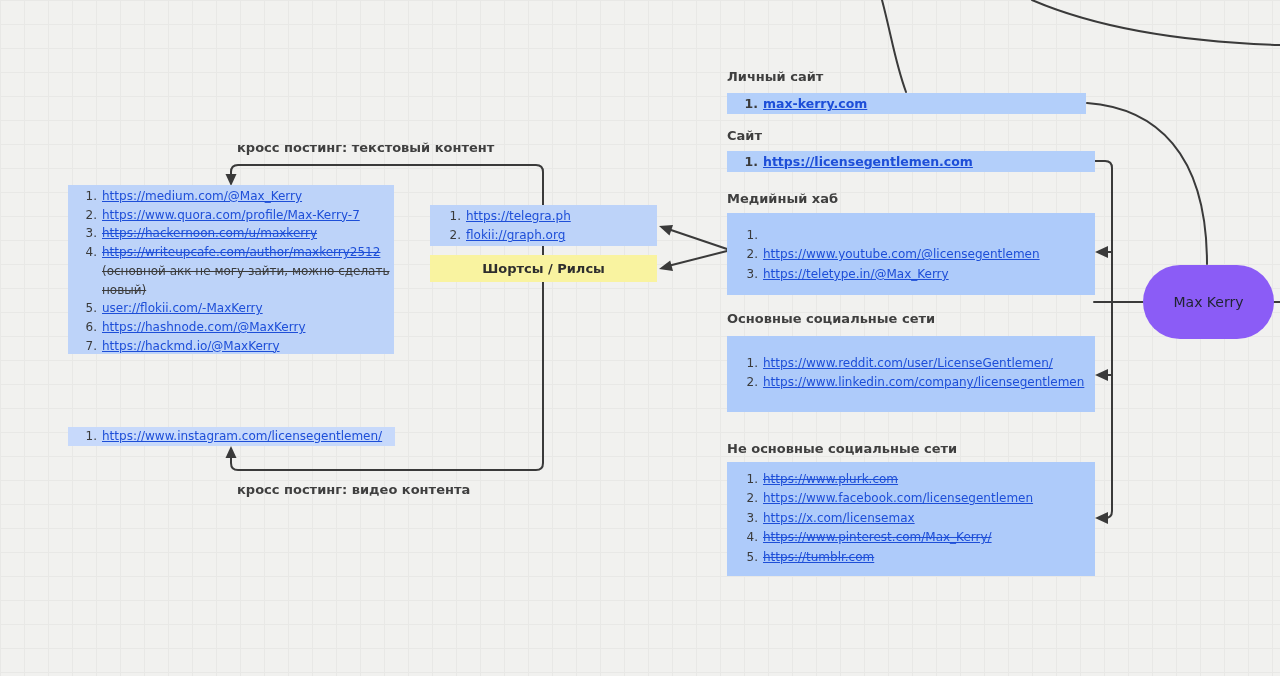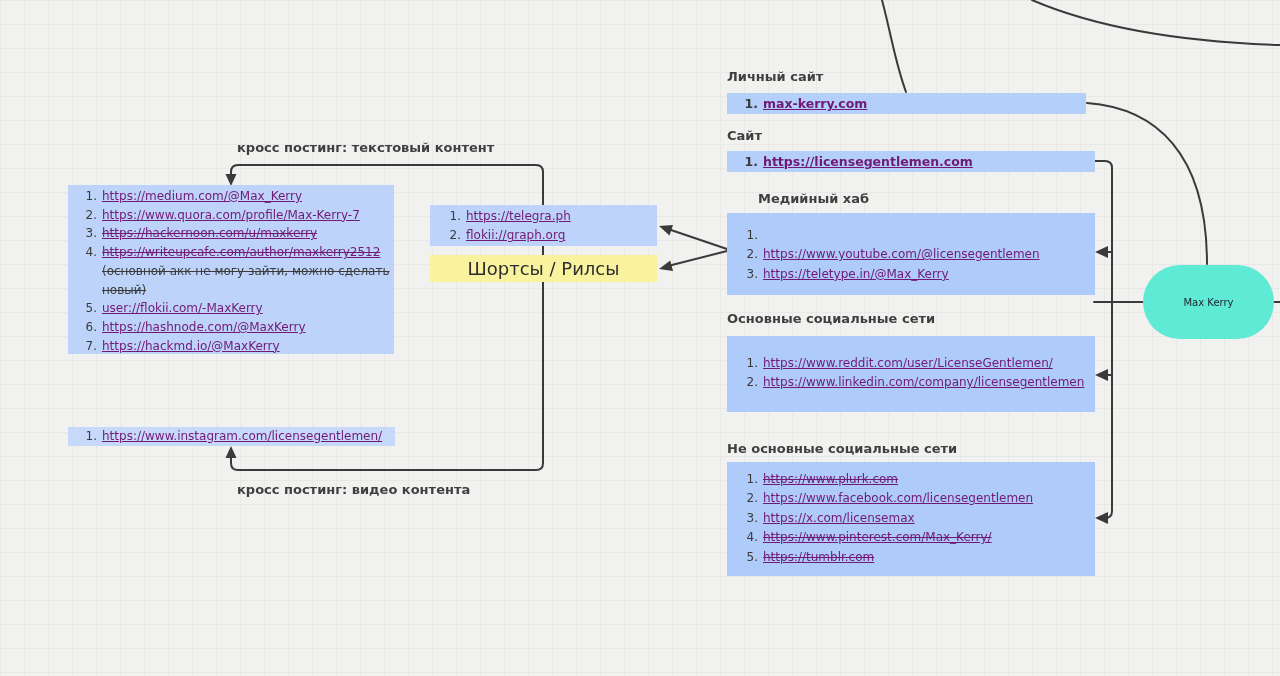--- a/index.html
+++ b/index.html
@@ -24,54 +24,54 @@
   .blue-mid    { background:#bdd3f9; }
   .blue-right  { background:#aecbfa; }
   .blue-strip  { background:#b3cffa; }
   .blue-insta  { background:#c7d9fb; }
   .yellow      { background:#f9f3a0; }
 
   .row { display:flex; align-items:flex-start; font-size:12px; line-height:19.4px; }
   .num { flex:none; min-width:17px; text-align:right; margin-right:5px; color:#3a3a3a; }
   .txt { white-space:nowrap; }
   .txt.wrap { white-space:normal; }
-  .lnk { color:#701a75; text-decoration:underline; cursor:pointer; }
+  .lnk { color:#1d4ed8; text-decoration:underline; cursor:pointer; }
   .struck .lnk, .lnk.struck { text-decoration:underline line-through; }
   .note-struck { color:#3b3b3b; text-decoration:line-through; }
 
   .left-list  { left:68px; top:185px; width:326px; height:169px; padding:2px 0 0 12px; }
   .left-list .row { line-height:18.7px; }
   .tele-list  { left:430px; top:205px; width:227px; height:41px; padding:2px 0 0 14px; }
   .shorts-box { left:430px; top:255px; width:227px; height:27px; display:flex;
-                align-items:center; justify-content:center; font-weight:normal;
-                font-size:18px; color:#2e2e2e; }
+                align-items:center; justify-content:center; font-weight:bold;
+                font-size:13px; color:#2e2e2e; }
   .insta-list { left:68px; top:427px; width:327px; height:19px; padding:0 0 0 12px; }
   .insta-list .row { line-height:19px; }
 
   .strip { height:21px; padding:0 0 0 14px; font-weight:bold; }
   .strip .row { line-height:21px; font-size:12.5px; }
   .strip1 { left:727px; top:93px;  width:359px; }
   .strip2 { left:727px; top:151px; width:368px; }
   .hub-list   { left:727px; top:213px; width:368px; height:82px;  padding:13px 0 0 14px; }
   .main-list  { left:727px; top:336px; width:368px; height:76px;  padding:18px 0 0 14px; }
   .other-list { left:727px; top:462px; width:368px; height:114px; padding:8px 0 0 14px; }
 
   .float-label { position:absolute; z-index:2; font-size:13px; color:#3f3f3f; white-space:nowrap;font-weight:bold; }
   .lbl-cross-text  { left:237px; top:140px; }
   .lbl-cross-video { left:237px; top:482px; }
   .lbl-personal    { left:727px; top:69px;  }
   .lbl-site        { left:727px; top:128px; }
-  .lbl-hub         { left:727px; top:191px;margin-left:31px; }
+  .lbl-hub         { left:727px; top:191px; }
   .lbl-main        { left:727px; top:311px; }
   .lbl-other       { left:727px; top:441px; }
 
   .mk-node {
     position:absolute; z-index:2; left:1143px; top:265px; width:131px; height:74px;
-    background:#5eead4; border-radius:37px; display:flex; align-items:center;
-    justify-content:center; font-size:10px; color:#1f2430;
+    background:#8b5cf6; border-radius:37px; display:flex; align-items:center;
+    justify-content:center; font-size:14px; color:#1f2430;
   }
 </style>
 </head>
 <body>
 
 <div id="stage">
 
   <svg class="edges" width="1280" height="676" viewBox="0 0 1280 676">
 
     <g>

